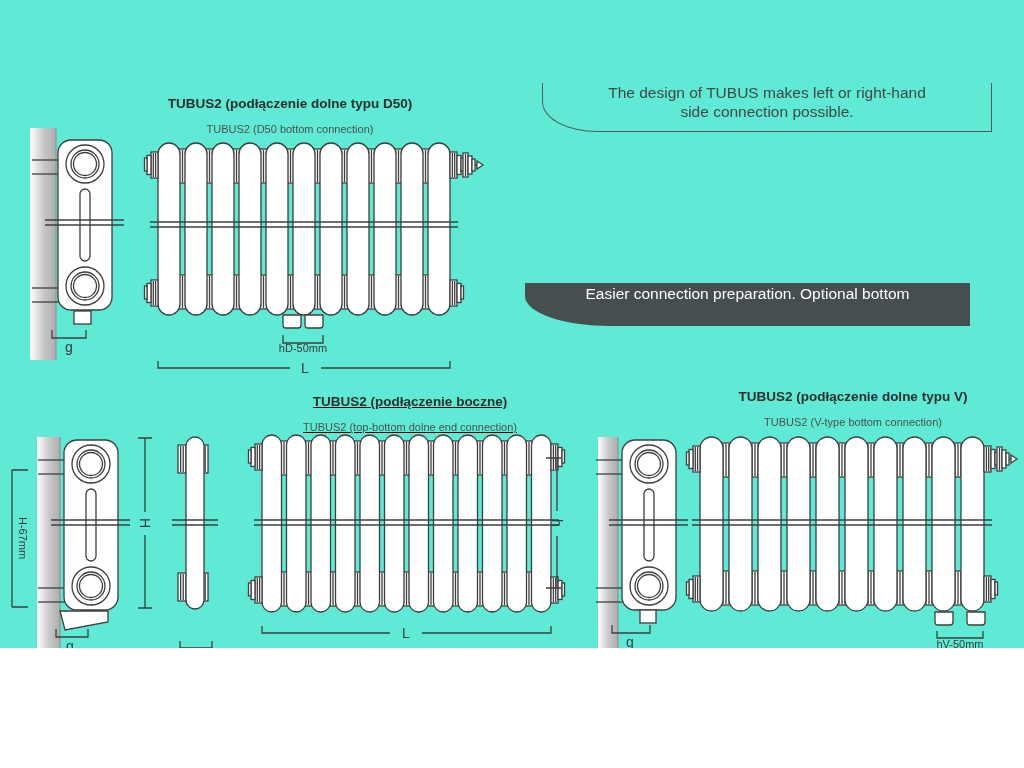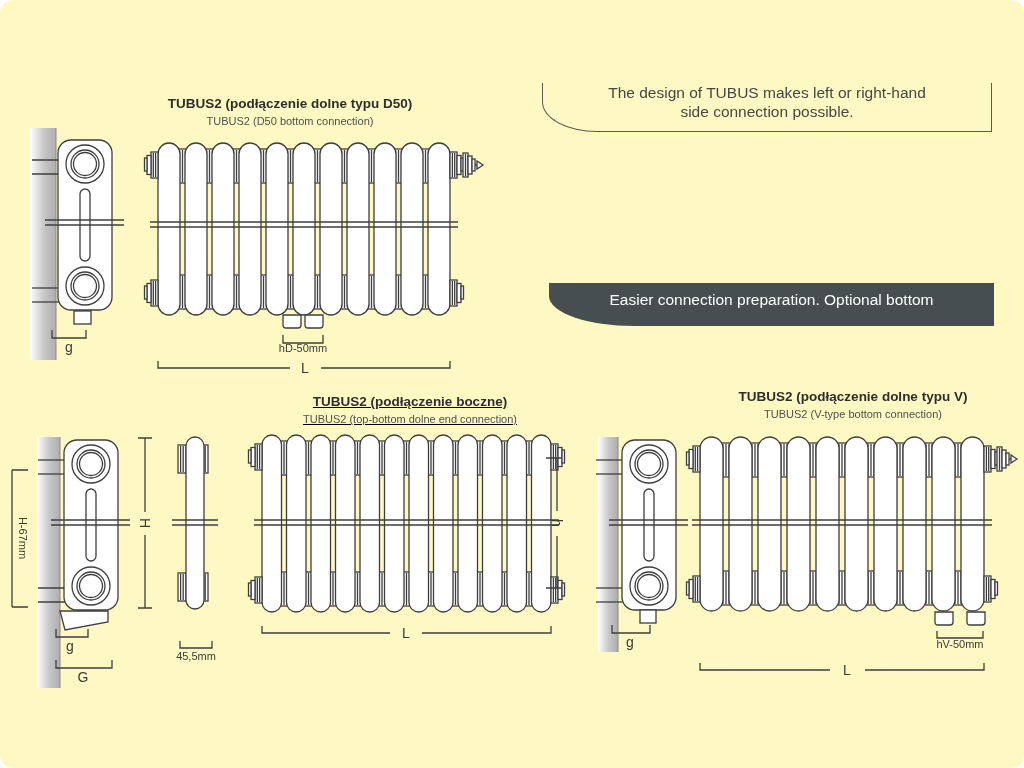--- a/index.html
+++ b/index.html
@@ -1,32 +1,32 @@
 <!DOCTYPE html>
 <html><head>
 <meta charset="utf-8">
 <style>
   html,body{margin:0;padding:0;background:#ffffff;}
-  .canvas{position:relative;width:1024px;height:768px;background:#fef9c3;overflow:hidden;
-          font-family:"Liberation Sans", sans-serif;border-radius:13px;}
+  .canvas{position:relative;width:1024px;height:648px;background:#5eead4;overflow:hidden;
+          font-family:"Liberation Sans", sans-serif;}
   .abs{position:absolute;}
 
   
   .dtitle{font-size:13.5px;font-weight:bold;color:#2e2e2e;text-align:center;line-height:1.2;}
-  .dsub{font-size:11px;color:#4f4f4f;text-align:center;margin-top:3px;}
+  .dsub{font-size:11px;color:#4f4f4f;text-align:center;margin-top:11px;}
 
   
   .infobox{left:542px;top:83px;width:448px;height:48px;
            border-left:1.5px solid #5a5a5a;border-right:1.5px solid #5a5a5a;border-bottom:1.5px solid #5a5a5a;
            border-bottom-left-radius:55px 30px;
            color:#464646;font-size:15.5px;text-align:center;line-height:1.25;}
   
-  .banner{left:549px;top:283px;width:445px;height:43px;background:#474e4f;
+  .banner{left:525px;top:283px;width:445px;height:43px;background:#474e4f;
           border-bottom-left-radius:85px 30px;color:#ffffff;font-size:15.5px;
-          text-align:center;line-height:1.3;padding-top:7px;box-sizing:border-box;}
+          text-align:center;line-height:1.3;padding-top:1px;box-sizing:border-box;}
 
   
   .ln{stroke:#3e3e3e;stroke-width:1.3;fill:none;}
   .fw{stroke:#3e3e3e;stroke-width:1.3;fill:#ffffff;}
   .lbl{font-family:"Liberation Sans",sans-serif;font-size:14px;fill:#3a3a3a;}
   .sm{font-family:"Liberation Sans",sans-serif;font-size:11px;fill:#3a3a3a;}
 </style>
 </head>
 <body>
 

